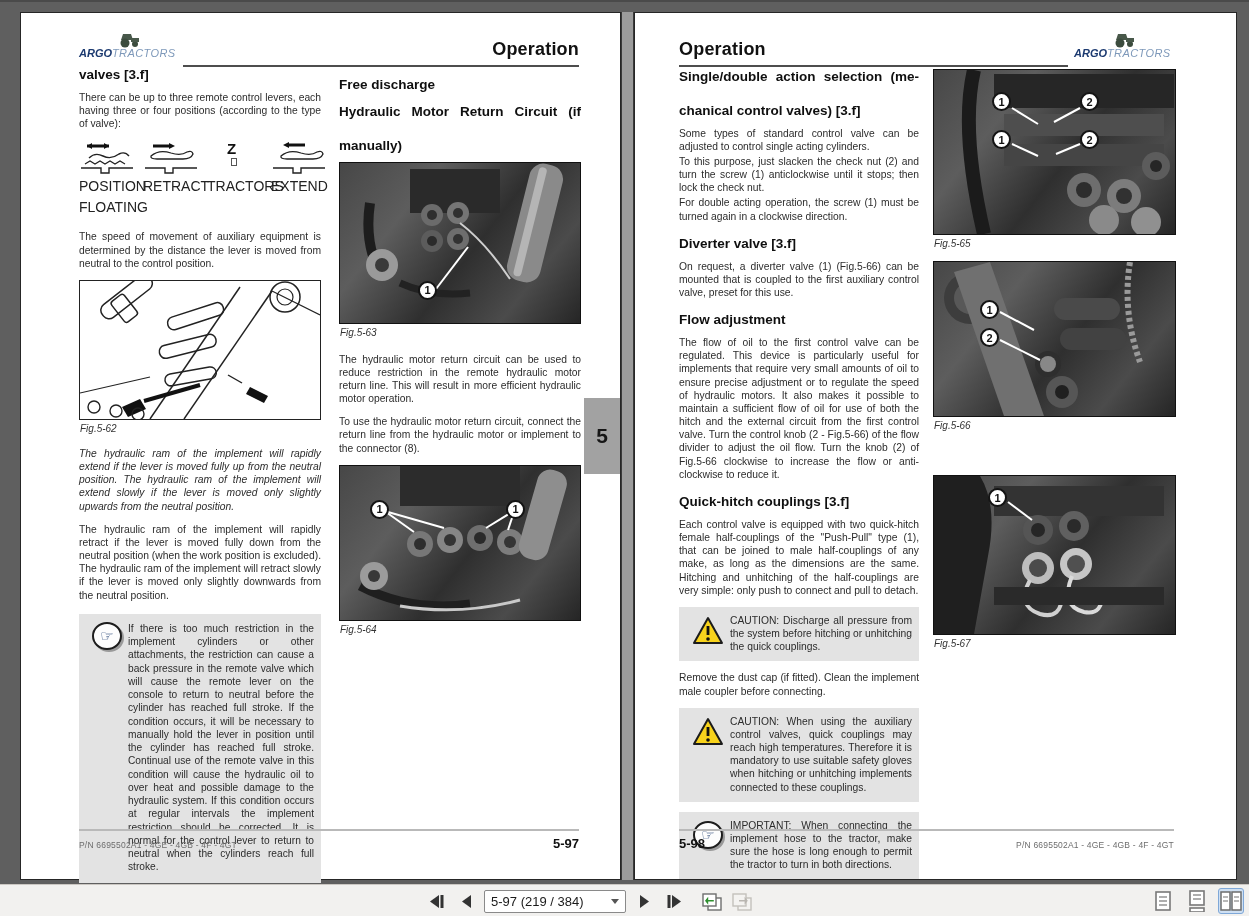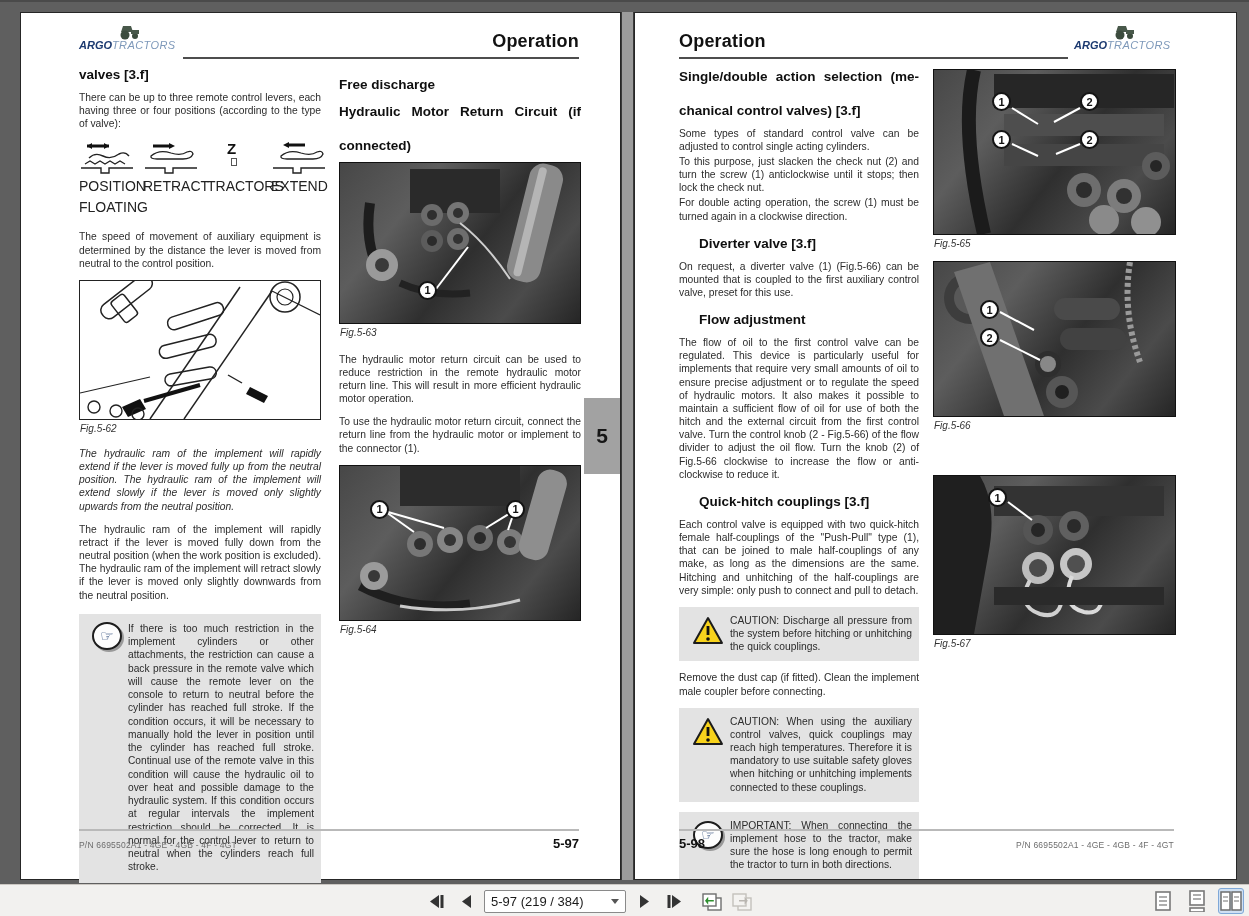--- a/index.html
+++ b/index.html
@@ -8,21 +8,21 @@
   .canvas { position:relative; width:1249px; height:884px; background:#5f5f5f;
             border-top:2px solid #4a4a4a; overflow:hidden; }
   .page { position:absolute; top:10px; height:868px; background:#ffffff;
           border:1px solid #262626; }
   .page-left  { left:20px;  width:601px; }
   .page-right { left:634px; width:603px; }
   .page-gap { position:absolute; top:10px; left:621px; width:13px; height:868px;
               background:#9c9c9c; border-left:1px solid #3a3a3a; border-right:1px solid #3a3a3a; }
 
   
-  .page-head { position:absolute; top:12px; height:40px; }
+  .page-head { position:absolute; top:20px; height:40px; }
   .lp-head { left:58px;  right:41px; }
   .rp-head { left:44px;  right:62px; }
   .head-rule { position:absolute; top:32px; height:2px; background:#4d4d4d; }
   .lp-head .head-rule { left:104px; right:0; }
   .rp-head .head-rule { left:0; right:106px; }
   .head-title { position:absolute; top:6px; font-size:18px; font-weight:bold; color:#111;
                 letter-spacing:.2px; }
   .lp-head .head-title { right:0; }
   .rp-head .head-title { left:0; }
   .logo { position:absolute; width:100px; height:34px; top:-4px; }
@@ -41,21 +41,21 @@
   .footer .pno { font-size:13px; font-weight:bold; color:#111; }
 
   
   .col { position:absolute; }
   .lp-col1 { left:58px;  top:54px; width:242px; }
   .lp-col2 { left:318px; top:64px; width:242px; }
   .rp-colt { left:44px;  top:56px; width:240px; }
   .rp-colf { left:298px; top:56px; width:243px; }
 
   .h1 { font-size:13.5px; font-weight:bold; color:#0f0f0f; line-height:1.25; margin-bottom:7px; }
-  .h1.mt { margin-top:13px;margin-left:20px; }
+  .h1.mt { margin-top:13px; }
   .hline { display:block; }
   .hstretch { text-align:justify; }
   .hstretch::after { content:""; display:inline-block; width:100%; height:0; }
   .p { font-size:10.3px; line-height:1.28; color:#2c2c2c; text-align:justify; margin-bottom:10px; }
   .cap { font-size:10px; font-style:italic; color:#333; margin:3px 0 0 1px; }
 
   
   .pos-row { display:flex; gap:8px; margin:6px 0 12px 0; }
   .pos-item { width:56px; }
   .pos-item .glyph { height:36px; position:relative; }
@@ -212,21 +212,21 @@
           <div class="hand-circ">☞</div>
         </div>
         <div class="ntext">If there is too much restriction in the implement cylinders or other attachments, the restriction can cause a back pressure in the remote valve which will cause the remote lever on the console to return to neutral before the cylinder has reached full stroke. If the condition occurs, it will be necessary to manually hold the lever in position until the cylinder has reached full stroke. Continual use of the remote valve in this condition will cause the hydraulic oil to over heat and possible damage to the hydraulic system. If this condition occurs at regular intervals the implement restriction should be corrected. It is normal for the control lever to return to neutral when the cylinders reach full stroke.</div>
       </div>
     </div>
 
     <div class="col lp-col2">
       <div class="h1">Free discharge</div>
       <div class="h1" style="margin-top:10px;">
         <span class="hline hstretch">Hydraulic Motor Return Circuit (if</span>
-        <span class="hline">connected)</span>
+        <span class="hline">manually)</span>
       </div>
 
       <div class="photo" style="width:242px; height:162px; margin-top:4px;">
         <svg width="240" height="160" viewBox="0 0 240 160">
           <rect x="70" y="6" width="90" height="44" fill="#2a2a2a"></rect>
           <circle cx="92" cy="52" r="11" fill="#6b6b6b"></circle>
             <circle cx="118" cy="50" r="11" fill="#757575"></circle>
           <circle cx="92" cy="78" r="11" fill="#5c5c5c"></circle>
             <circle cx="118" cy="76" r="11" fill="#6e6e6e"></circle>
           <circle cx="92" cy="52" r="5" fill="#2e2e2e"></circle>
@@ -240,21 +240,21 @@
             <circle cx="42" cy="102" r="7" fill="#3a3a3a"></circle>
           <path d="M60 120 q30 14 70 10" stroke="#222" stroke-width="7" fill="none"></path>
           <path d="M120 60 q26 20 50 56" stroke="#cfcfcf" stroke-width="2" fill="none"></path>
           <line x1="96" y1="126" x2="128" y2="84" stroke="#ffffff" stroke-width="2"></line>
         </svg>
         <div class="co" style="left:78px; top:118px;">1</div>
       </div>
       <div class="cap">Fig.5-63</div>
 
       <div class="p" style="margin-top:15px;">The hydraulic motor return circuit can be used to reduce restriction in the remote hydraulic motor return line. This will result in more efficient hydraulic motor operation.</div>
-      <div class="p">To use the hydraulic motor return circuit, connect the return line from the hydraulic motor or implement to the connector (1).</div>
+      <div class="p">To use the hydraulic motor return circuit, connect the return line from the hydraulic motor or implement to the connector (8).</div>
 
       <div class="photo" style="width:242px; height:156px; margin-top:8px;">
         <svg width="240" height="154" viewBox="0 0 240 154">
           <rect x="60" y="0" width="120" height="40" fill="#2c2c2c"></rect>
           <circle cx="80" cy="78" r="13" fill="#777"></circle>
             <circle cx="110" cy="74" r="13" fill="#868686"></circle>
           <circle cx="140" cy="72" r="13" fill="#6f6f6f"></circle>
             <circle cx="170" cy="76" r="13" fill="#7d7d7d"></circle>
           <circle cx="80" cy="78" r="6" fill="#2e2e2e"></circle>
             <circle cx="110" cy="74" r="6" fill="#343434"></circle>

